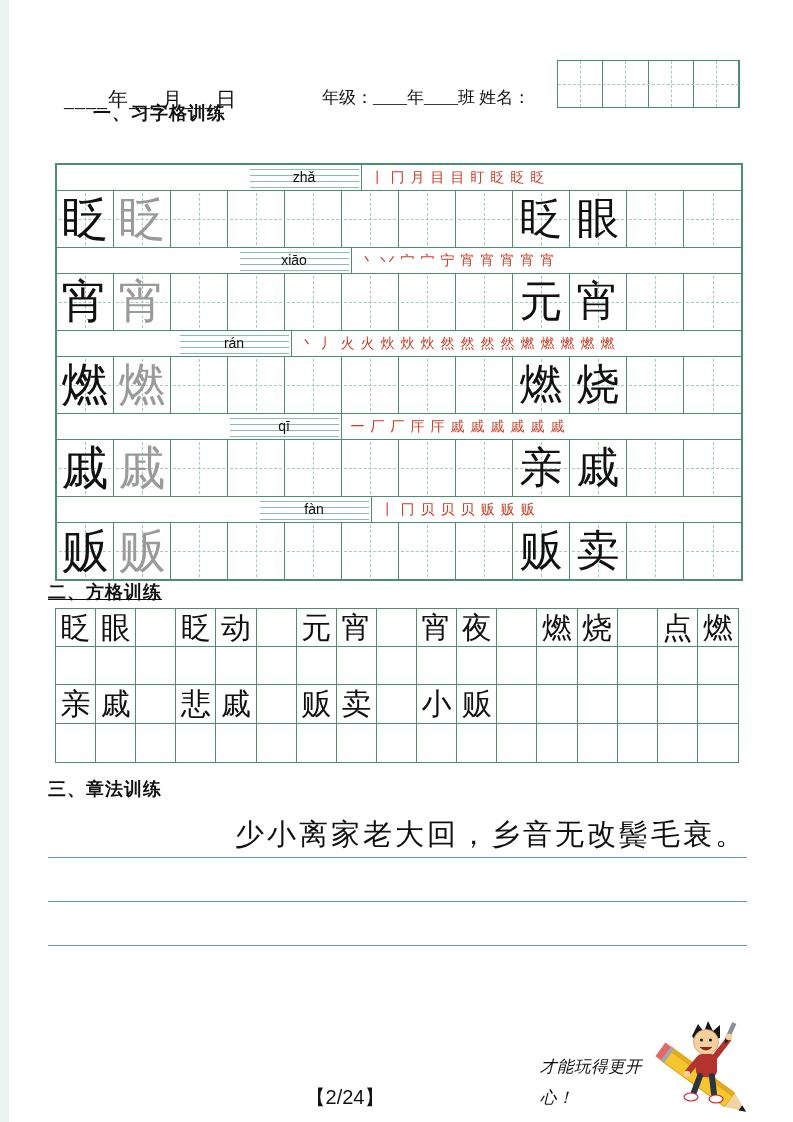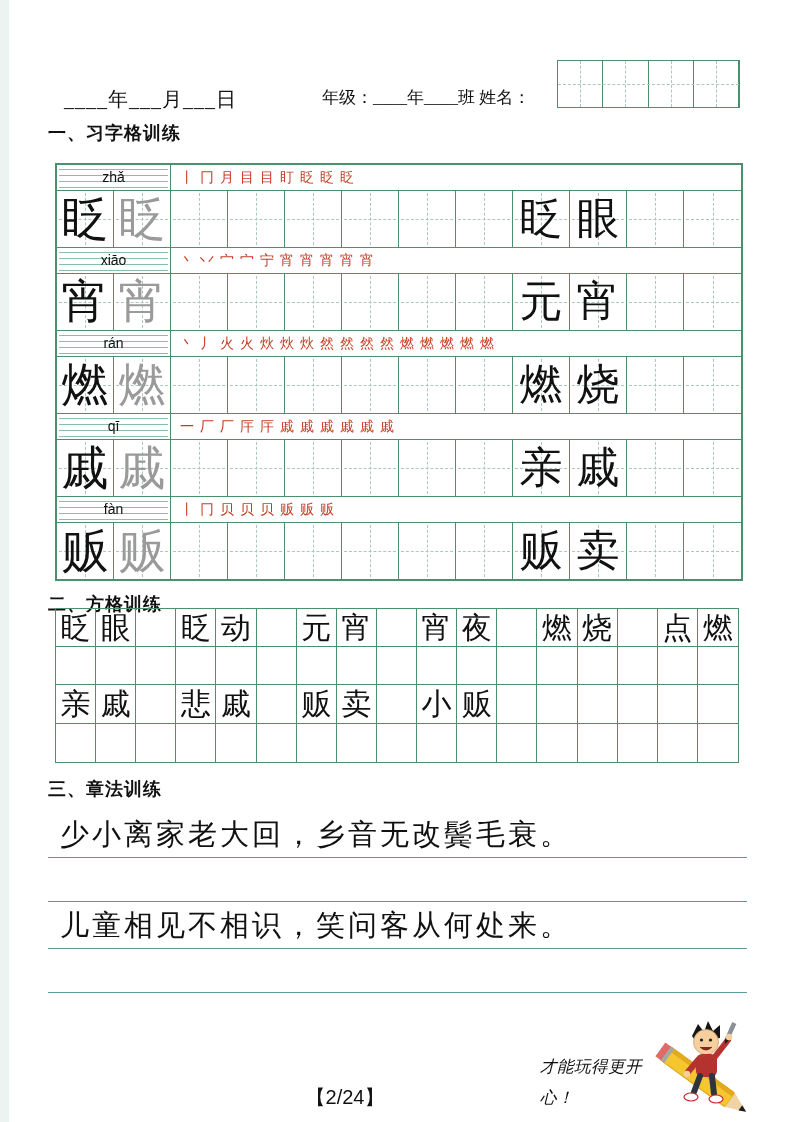--- a/index.html
+++ b/index.html
@@ -15,28 +15,28 @@
   .grade-line{position:absolute;left:322px;top:86px;font-size:17px;}
   .name-grid{position:absolute;left:557px;top:60px;width:183px;height:48px;
              border:1.5px solid #4b8f6d;display:flex;box-sizing:border-box;}
   .ng-cell{flex:1;position:relative;border-right:1px solid #4b8f6d;}
   .ng-cell:last-child{border-right:none;}
   .ng-cell .vd{position:absolute;left:50%;top:0;bottom:0;border-left:1px dashed #aac9bd;}
   .name-grid .hd{position:absolute;left:0;right:0;top:50%;border-top:1px dashed #aac9bd;}
 
   .sec-heading{position:absolute;left:48px;font-family:"Liberation Sans","DejaVu Sans",sans-serif;
                font-size:18px;font-weight:bold;letter-spacing:1px;}
-  #h1{top:121px;} #h2{top:592px;} #h3{top:777px;}
+  #h1{top:101px;margin-left:45px;} #h2{top:580px;text-decoration:underline;} #h3{top:777px;}
 
   
   .practice-table{position:absolute;left:55px;top:163px;width:684px;
                   border:2px solid #4b8f6d;box-sizing:content-box;}
   .pblock{border-bottom:1.5px solid #4b8f6d;}
   .pblock:last-child{border-bottom:none;}
-  .phead{display:flex;height:25px;border-bottom:1px solid #4b8f6d;}
+  .phead{display:flex;height:25px;border-bottom:1px solid #4b8f6d;justify-content:center;}
   .pinyin-box{position:relative;width:114px;border-right:1px solid #4b8f6d;box-sizing:border-box;}
   .pinyin-box .pline{position:absolute;left:2px;right:2px;border-top:1px solid #8cbcae;}
   .pinyin{position:absolute;left:0;right:0;top:2px;text-align:center;
           font-family:"Liberation Sans","DejaVu Sans",sans-serif;font-size:14px;
           background:transparent;line-height:20px;}
   .strokes{display:flex;align-items:center;padding-left:9px;color:#c63b22;
            font-size:14px;line-height:25px;}
   .strokes span{width:13px;margin-right:7px;text-align:center;}
   .prow{display:flex;height:56px;}
   .pcell{position:relative;width:57px;box-sizing:border-box;border-right:1px solid #4b8f6d;
@@ -56,21 +56,21 @@
            display:flex;align-items:center;justify-content:center;
            font-size:30px;line-height:38px;}
   .sq-cell.last-col{border-right:none;}
   .sq-cell.last-row{border-bottom:none;}
 
   
   .composition{position:absolute;left:48px;top:804px;width:699px;}
   .comp-line{border-bottom:1.5px solid #5f9a9b;display:flex;align-items:flex-end;
              padding-left:12px;box-sizing:border-box;}
   .comp-line .ctext{font-size:29px;letter-spacing:3px;line-height:1.35;padding-bottom:3px;}
-  .cl-0{height:54px;} .cl-1{height:44px;} .cl-2{height:47px;} .cl-3{height:44px;}
+  .cl-0{height:54px;justify-content:flex-end;} .cl-1{height:44px;} .cl-2{height:47px;} .cl-3{height:44px;}
 
   
   .page-number{position:absolute;left:0;top:1084px;width:690px;text-align:center;
                font-family:"Liberation Sans","DejaVu Sans",sans-serif;font-size:20px;}
   .mascot-text{position:absolute;left:540px;top:1052px;width:130px;font-size:16.5px;
                font-style:italic;line-height:1.85;letter-spacing:0.5px;}
   .mascot{position:absolute;left:650px;top:1020px;}
 </style>
 </head>
 <body>
@@ -601,23 +601,20 @@
       <div class="sq-cell last-row"></div>
       <div class="sq-cell last-col last-row"></div>
     </div>
 
   <div class="sec-heading" id="h3">三、章法训练</div>
   <div class="composition" id="composition">
       <div class="comp-line cl-0">
         <span class="ctext">少小离家老大回，乡音无改鬓毛衰。</span>
       </div>
       <div class="comp-line cl-1"></div>
-      <div class="comp-line cl-2">
-        <span class="ctext">儿童相见不相识，笑问客从何处来。</span>
-      </div>
       <div class="comp-line cl-3"></div>
     </div>
 
   <div class="page-number">【2/24】</div>
   <div class="mascot-text">
     <div>才能玩得更开心！</div>
   </div>
 
   <svg class="mascot" width="112" height="100" viewBox="0 0 112 100">
 

